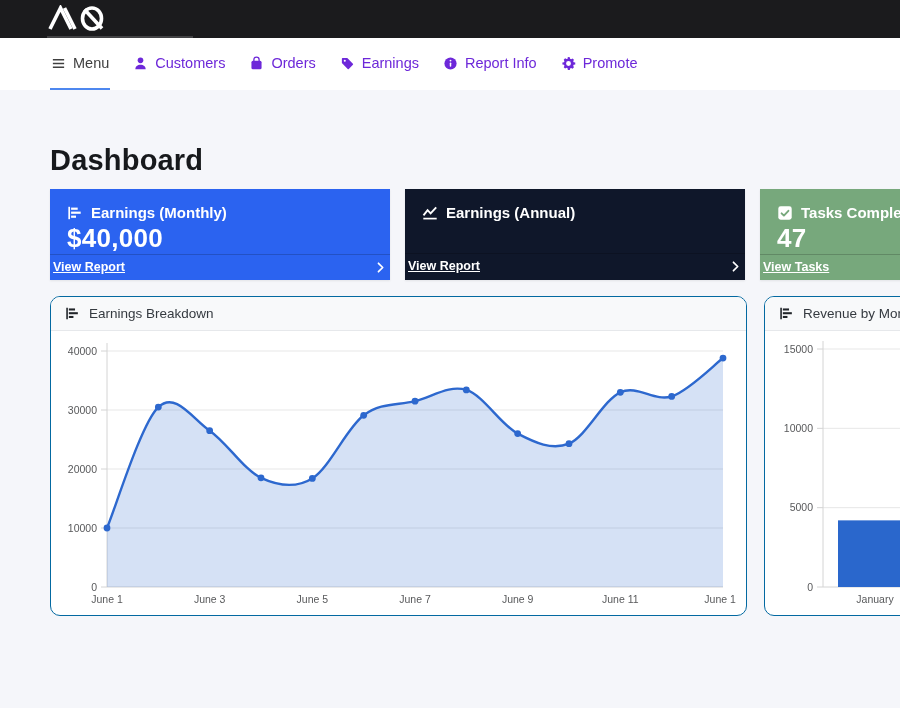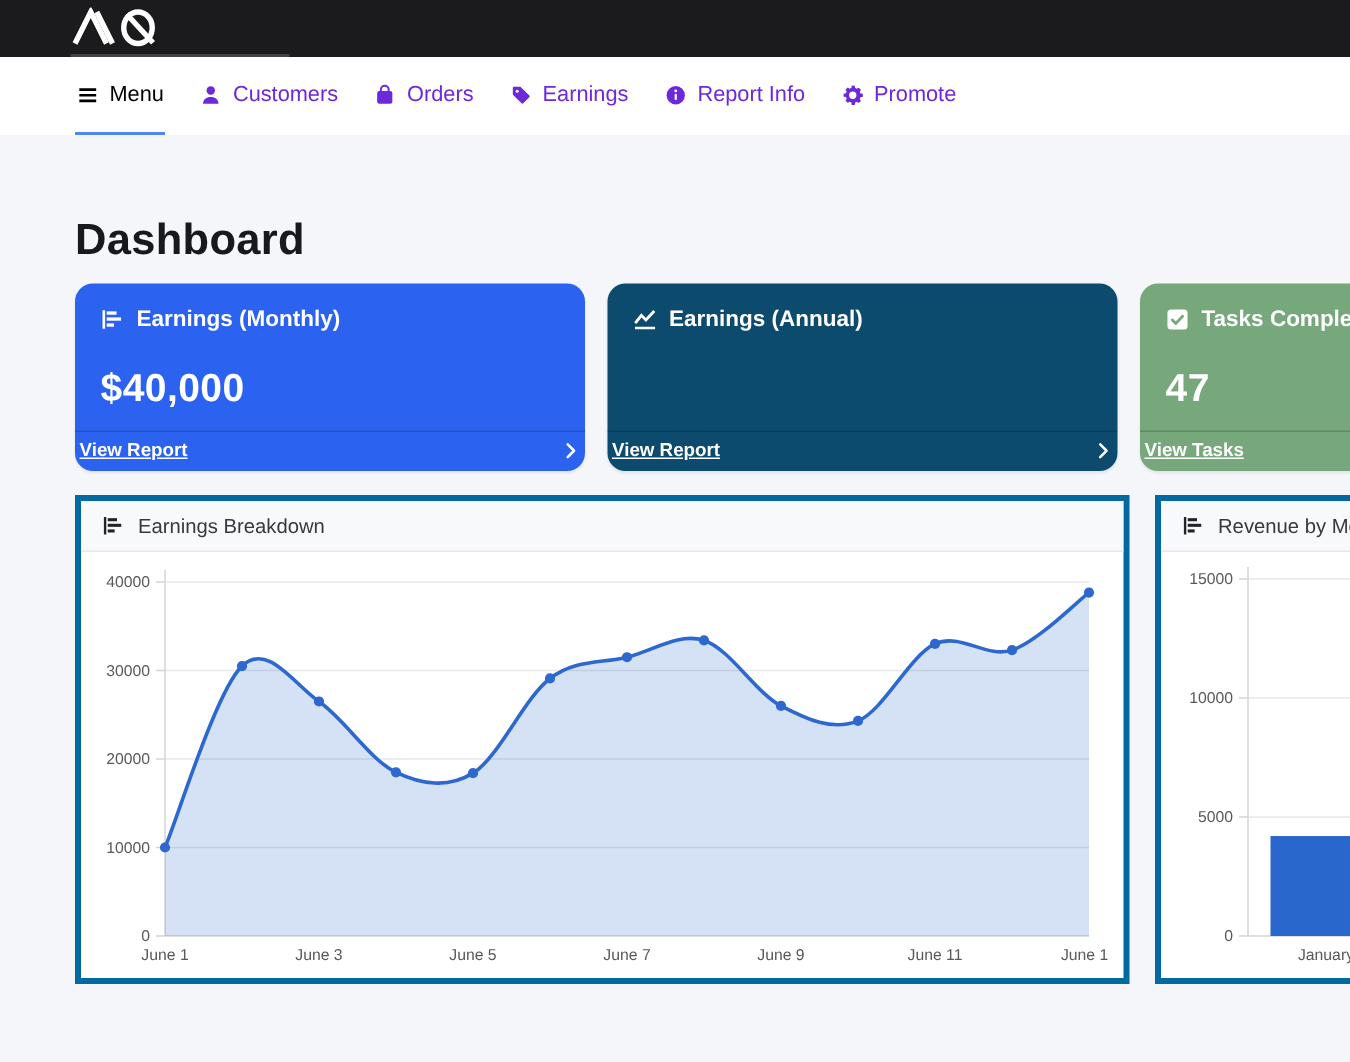--- a/index.html
+++ b/index.html
@@ -13,40 +13,40 @@
   .logo{position:absolute;left:47px;top:5px;cursor:pointer}
   .logo svg{height:27px;display:block}
   .logo-underline{position:absolute;left:0;top:31px;width:146px;height:2px;background:#434345}
   
   .navbar{height:52px;background:#fff;display:flex;align-items:stretch;padding-left:50px}
   #nav-items{display:flex;gap:22px}
   .nav-item{display:flex;align-items:center;gap:7px;font-size:14.5px;color:#6d28d9;
     text-decoration:none;border-bottom:2px solid transparent;padding:0 1px;cursor:pointer}
   .nav-item .icon{display:flex}
   .nav-item .icon svg{width:15px;height:15px;display:block}
-  .nav-item.active{color:#000000;border-bottom-color:#4d87ef}
+  .nav-item.active{color:#404040;border-bottom-color:#4d87ef}
   
   .content{padding:54px 0 0 50px;width:1110px}
   h1.page-title{font-size:29px;font-weight:600;margin:0 0 12px;color:#17191c;letter-spacing:.2px}
   .cards{display:flex;gap:15px}
-  .card{width:340px;height:125px;border-radius:12px;color:#fff;display:flex;flex-direction:column;
+  .card{width:340px;height:91px;border-radius:0;color:#fff;display:flex;flex-direction:column;
     flex:none;box-shadow:0 1px 2px rgba(0,0,0,.08);box-sizing:border-box}
   .card-body{padding:15px 17px 0;flex:1}
   .card-title{font-size:15px;font-weight:700;display:flex;gap:8px;align-items:center}
   .card-title .icon{display:flex}
   .card-title .icon svg{width:16px;height:16px;display:block}
-  .card-value{font-size:26px;font-weight:700;margin-top:22px;letter-spacing:.3px}
+  .card-value{font-size:26px;font-weight:700;margin-top:2px;letter-spacing:.3px}
   .card-footer{display:flex;justify-content:space-between;align-items:center;
     padding:5px 3px 7px;border-top:1px solid rgba(0,0,0,.18);font-size:12.5px;font-weight:700}
   .card-footer a{color:#fff;text-decoration:underline;cursor:pointer}
   .card-footer .chev{display:flex}
   .card-footer .chev svg{width:13px;height:13px}
   
   .panels{display:flex;gap:17px;margin-top:16px}
-  .panel{background:#fff;border:4px solid #0369a1;border-radius:0;overflow:hidden;flex:none}
+  .panel{background:#fff;border:1px solid #0369a1;border-radius:10px;overflow:hidden;flex:none}
   .panel-left{width:695px}
   .panel-right{width:340px}
   .panel-header{background:#f8f9fa;border-bottom:1px solid #e6e8eb;padding:9px 14px;
     font-size:13.5px;color:#353a40;display:flex;align-items:center;gap:9px}
   .panel-header .icon{display:flex;color:#212529}
   .panel-header .icon svg{width:15px;height:15px;display:block}
   .panel-body{padding:4px 6px 2px}
   .panel-body svg{display:block}
   .chart-label{font-size:10.5px;fill:#58595b}
 </style>
@@ -144,21 +144,21 @@
         </div>
         <div class="card-footer">
           <a>View Report</a>
           <span class="chev">
             <svg viewBox="0 0 16 16">
               <path d="M5.5 2.8l5.2 5.2-5.2 5.2" fill="none" stroke="currentColor" stroke-width="2.1" stroke-linecap="round" stroke-linejoin="round"></path>
             </svg>
           </span>
         </div>
       </div>
-      <div class="card" style="background: #0c4a6e;">
+      <div class="card" style="background: #0f172a;">
         <div class="card-body">
           <div class="card-title">
             <span class="icon">
               <svg viewBox="0 0 16 16">
                 <path d="M1.3 13.6h13.4" stroke="currentColor" stroke-width="1.7" fill="none"></path>
                 <path d="M1.5 10.4 5.6 5.2l3 3.1 5.6-6" fill="none" stroke="currentColor" stroke-width="1.9"></path>
               </svg>
             </span>
             <span>Earnings (Annual)</span>
           </div>

